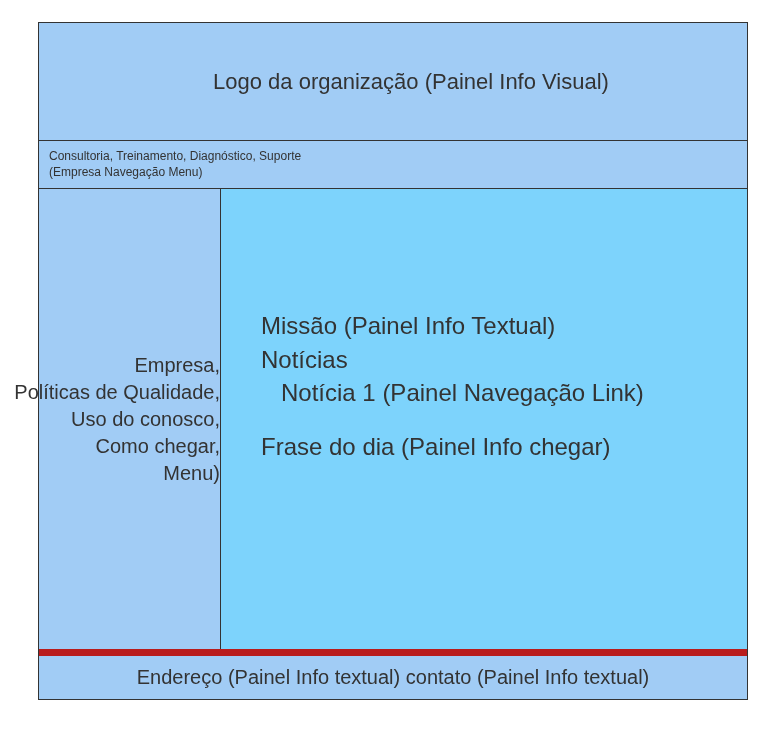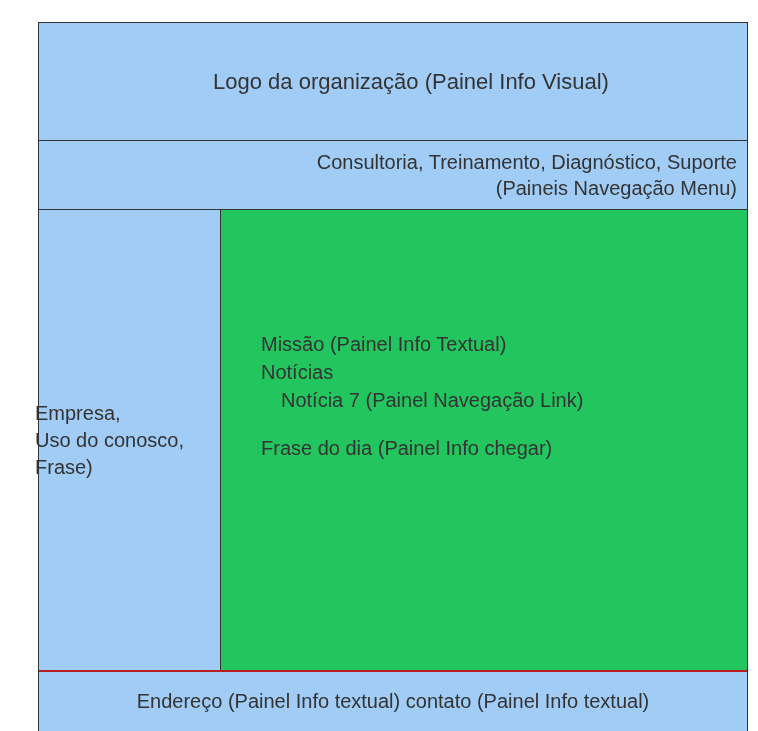--- a/index.html
+++ b/index.html
@@ -30,22 +30,22 @@
       justify-content: center;
       font-size: 22px;
       color: #333;
       text-align: center;
       padding-left: 36px;
     }
     .topnav {
       background: #a1ccf5;
       border-bottom: 1px solid #333;
       padding: 8px 10px;
-      text-align: right;
-      font-size: 20px;
+      text-align: left;
+      font-size: 12px;
       color: #333;
       line-height: 1.3;
     }
     .middle {
       display: flex;
       height: 460px;
     }
     .sidebar {
       background: #a1ccf5;
       border-right: 1px solid #333;
@@ -57,72 +57,73 @@
       font-size: 20px;
       color: #333;
       line-height: 1.35;
       padding: 10px 0;
       position: relative;
     }
     .sidebar-inner {
       position: absolute;
       left: -38px;
       right: 0;
-      text-align: left;
-      padding-left: 34px;
+      text-align: right;
     }
     .main {
-      background: #22c55e;
+      background: #7dd3fc;
       flex: 1;
       padding: 120px 20px 20px 40px;
-      font-size: 20px;
+      font-size: 24px;
       color: #333;
       line-height: 1.4;
     }
     .main .indent {
       padding-left: 20px;
     }
     .main .gap {
       height: 20px;
     }
     .footer {
       background: #a1ccf5;
-      border-top: 2px solid #b91c1c;
-      padding: 18px;
+      border-top: 7px solid #b91c1c;
+      padding: 10px;
       text-align: center;
       font-size: 20px;
       color: #333;
     }
   </style>
 </head>
 <body>
 
 <div class="wireframe">
 
   <div class="header">
     <span>Logo da organização (Painel Info Visual)</span>
   </div>
 
   <div class="topnav">
     <div>Consultoria, Treinamento, Diagnóstico, Suporte</div>
-    <div>(Paineis Navegação Menu)</div>
+    <div>(Empresa Navegação Menu)</div>
   </div>
 
   <div class="middle">
     <div class="sidebar">
       <div class="sidebar-inner">
         <div>Empresa,</div>
+        <div>Políticas de Qualidade,</div>
         <div>Uso do conosco,</div>
-        <div>Frase)</div>
+        <div>Como chegar,</div>
+        <div>Menu)</div>
       </div>
     </div>
     <div class="main">
       <div>Missão (Painel Info Textual)</div>
       <div>Notícias</div>
-      <div class="indent">Notícia 7 (Painel Navegação Link)</div>
+      <div class="indent">Notícia 1 (Painel Navegação Link)</div>
       <div class="gap"></div>
       <div>Frase do dia (Painel Info chegar)</div>
     </div>
   </div>
 
   <div class="footer">
     <span>Endereço (Painel Info textual) contato (Painel Info textual)</span>
   </div>
 
 </div>

